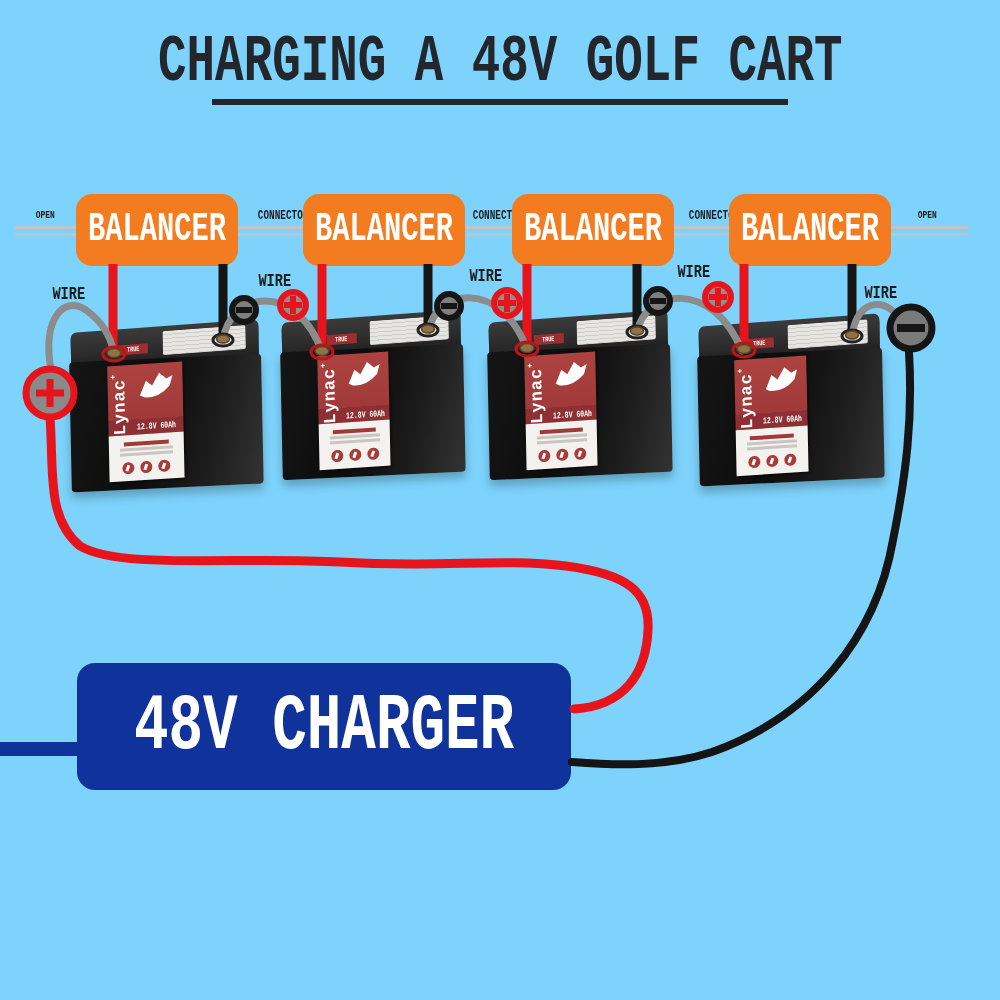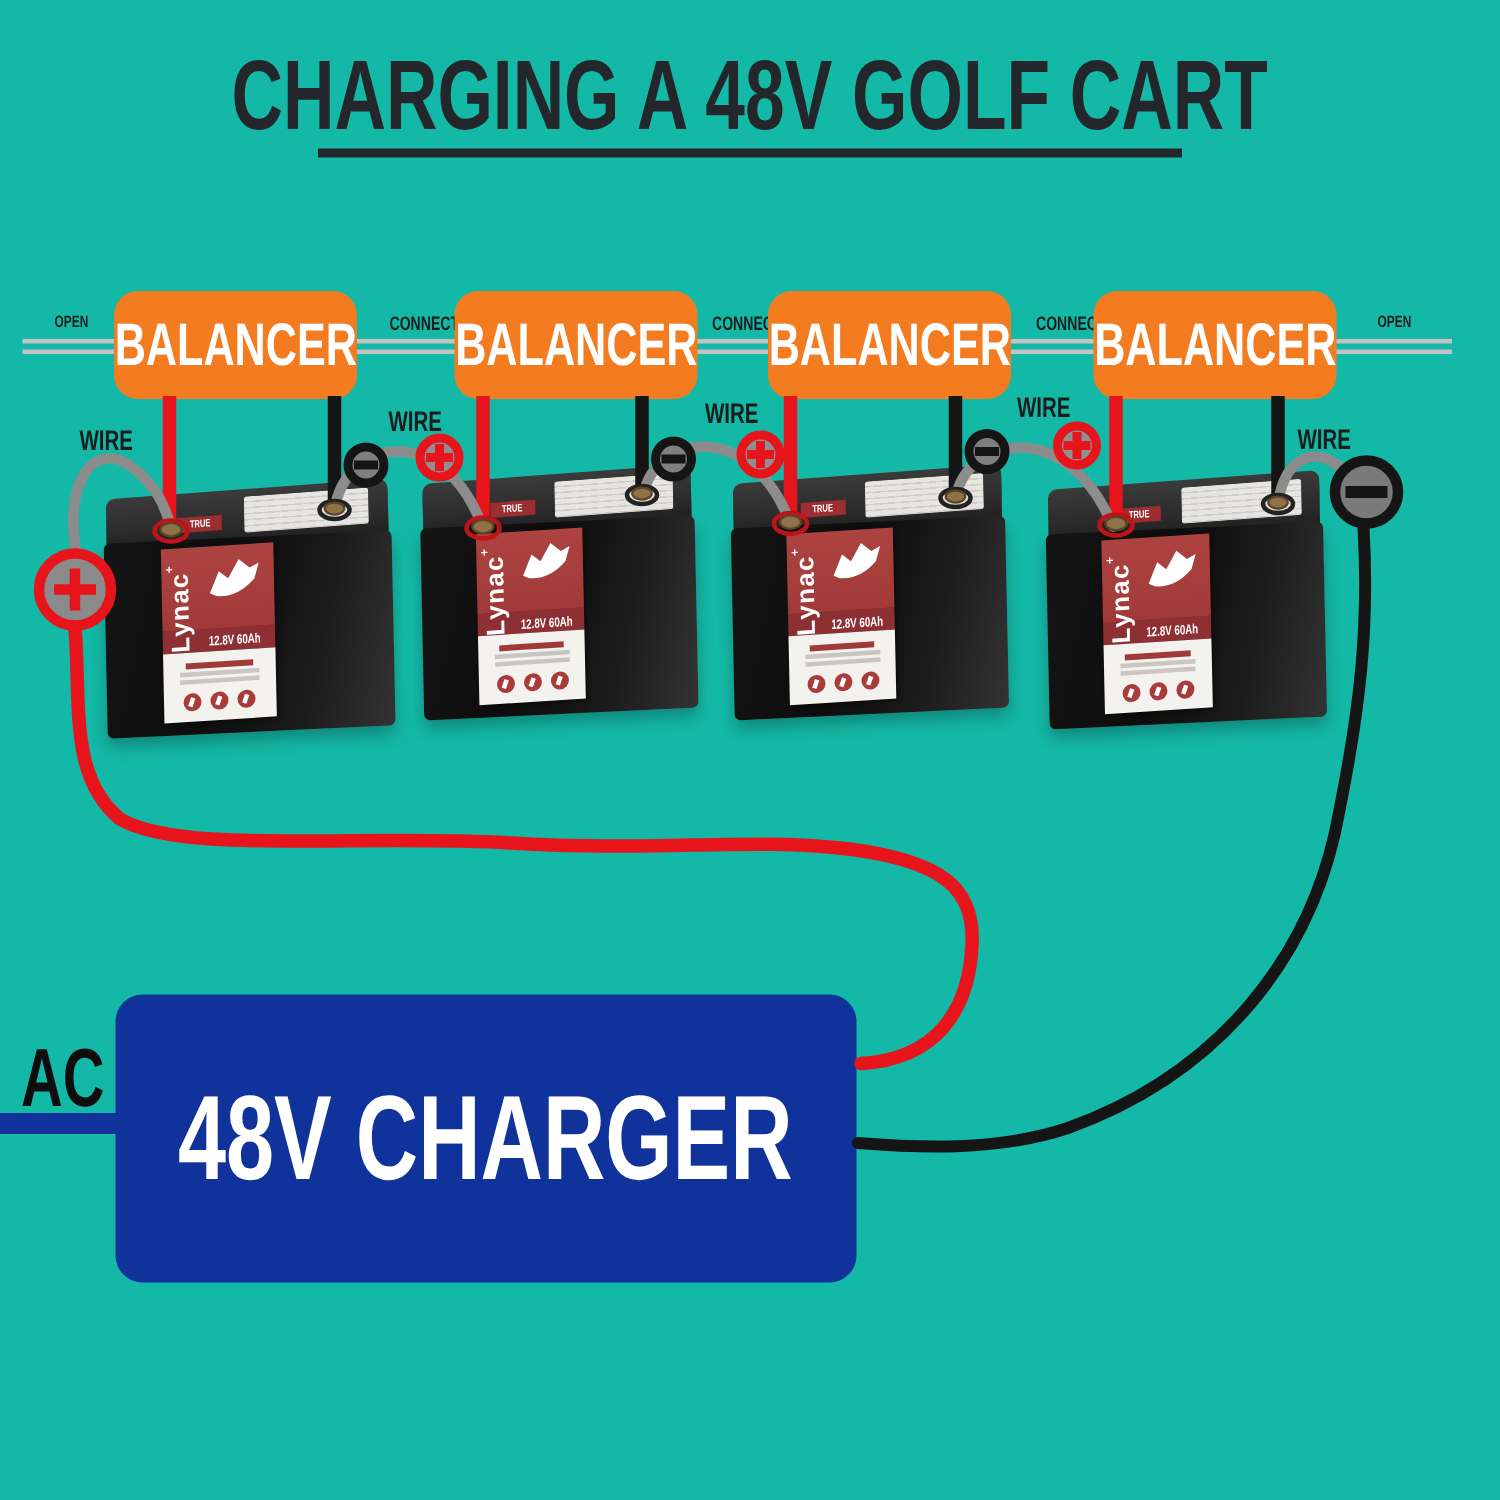--- a/index.html
+++ b/index.html
@@ -1,17 +1,17 @@
 <!DOCTYPE html>
 <html><head>
 <meta charset="utf-8">
 <style>
   html,body{margin:0;padding:0;background:#fff;}
-  .stage{position:relative;width:1000px;height:1000px;background:#14b8a6;overflow:hidden;
-         font-family:Liberation Sans, sans-serif;}
+  .stage{position:relative;width:1000px;height:1000px;background:#7dd3fc;overflow:hidden;
+         font-family:Liberation Mono, monospace;}
   .cn{display:inline-block;transform:scaleX(.72);transform-origin:50% 50%;white-space:nowrap;}
   .cnl{display:inline-block;transform:scaleX(.7);transform-origin:0 50%;white-space:nowrap;}
 
   
   .title-wrap{position:absolute;left:0;top:30px;width:1000px;text-align:center;}
   .title{font-size:66px;font-weight:bold;color:#23272c;letter-spacing:0px;line-height:1;}
   .title-underline{position:absolute;left:212px;top:99px;width:576px;height:6px;background:#23272c;}
 
   
   .rail{position:absolute;left:15px;top:226px;width:953px;height:4px;
@@ -51,21 +51,21 @@
   .bl-white{position:relative;flex:1;background:#f4f2ef;display:flex;flex-direction:column;
            align-items:center;padding-top:5px;}
   .bl-line{width:70%;height:3px;background:#c9c5c0;margin-top:2px;}
   .bl-line.r{background:#a03a39;height:4px;width:60%;}
   .bl-icons{display:flex;gap:6px;margin-top:6px;}
   .bl-icons i{width:12px;height:12px;border-radius:50%;background:#a93c3a;display:block;position:relative;}
   .bl-icons i::after{content:"";position:absolute;left:4px;top:3px;width:3px;height:6px;background:#fff;
            transform:rotate(20deg);}
 
   
-  .charger{position:absolute;left:77px;top:663px;width:494px;height:192px;background:#10339b;
+  .charger{position:absolute;left:77px;top:663px;width:494px;height:127px;background:#10339b;
            border-radius:18px;display:flex;align-items:center;justify-content:center;z-index:3;}
   .charger span{font-size:80px;font-weight:bold;color:#fff;line-height:1;}
   .ac-cord{position:absolute;left:0;top:742px;width:80px;height:14px;background:#10339b;z-index:3;}
   .ac-label{position:absolute;left:14px;top:691px;font-size:55px;font-weight:bold;color:#0d0d0d;
            z-index:4;line-height:1;}
 
   .wires-svg{position:absolute;left:0;top:0;width:1000px;height:1000px;z-index:5;pointer-events:none;}
 </style>
 </head>
 <body>
@@ -225,21 +225,20 @@
                 <i></i>
                 <i></i>
               </div>
           </div>
         </div>
       </div>
     </div>
   </div>
 
   <div class="ac-cord"></div>
-  <span class="ac-label"><span class="cnl">AC</span></span>
   <div class="charger">
     <span class="cn">48V CHARGER</span>
   </div>
 
   <svg class="wires-svg" viewBox="0 0 1000 1000">
 
     <g>
       <line x1="113" y1="264" x2="113" y2="354" stroke="#e8141b" stroke-width="9"></line>
       <line x1="223" y1="264" x2="223" y2="339" stroke="#151515" stroke-width="9"></line>
       <line x1="322" y1="264" x2="322" y2="352" stroke="#e8141b" stroke-width="9"></line>

